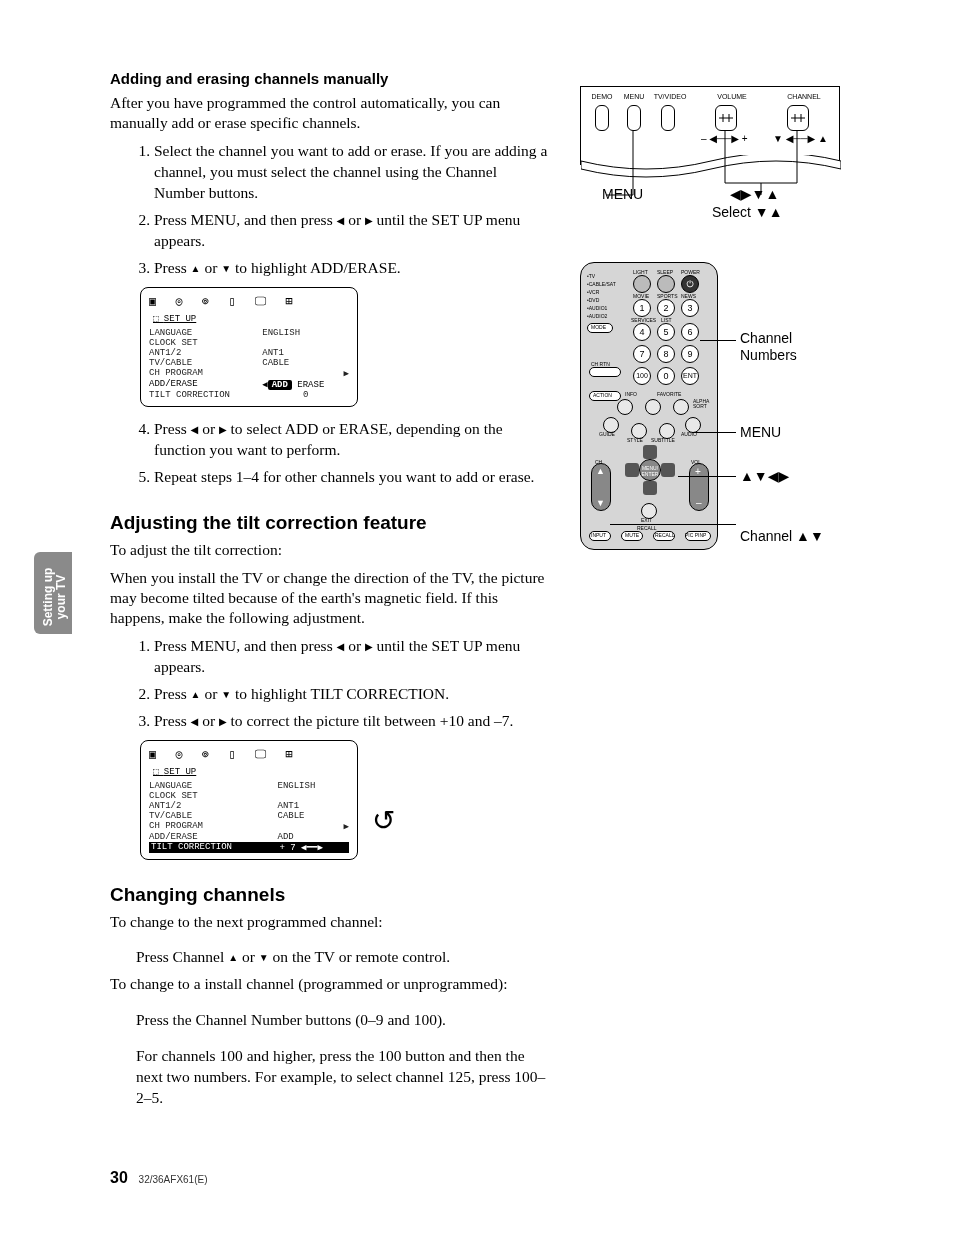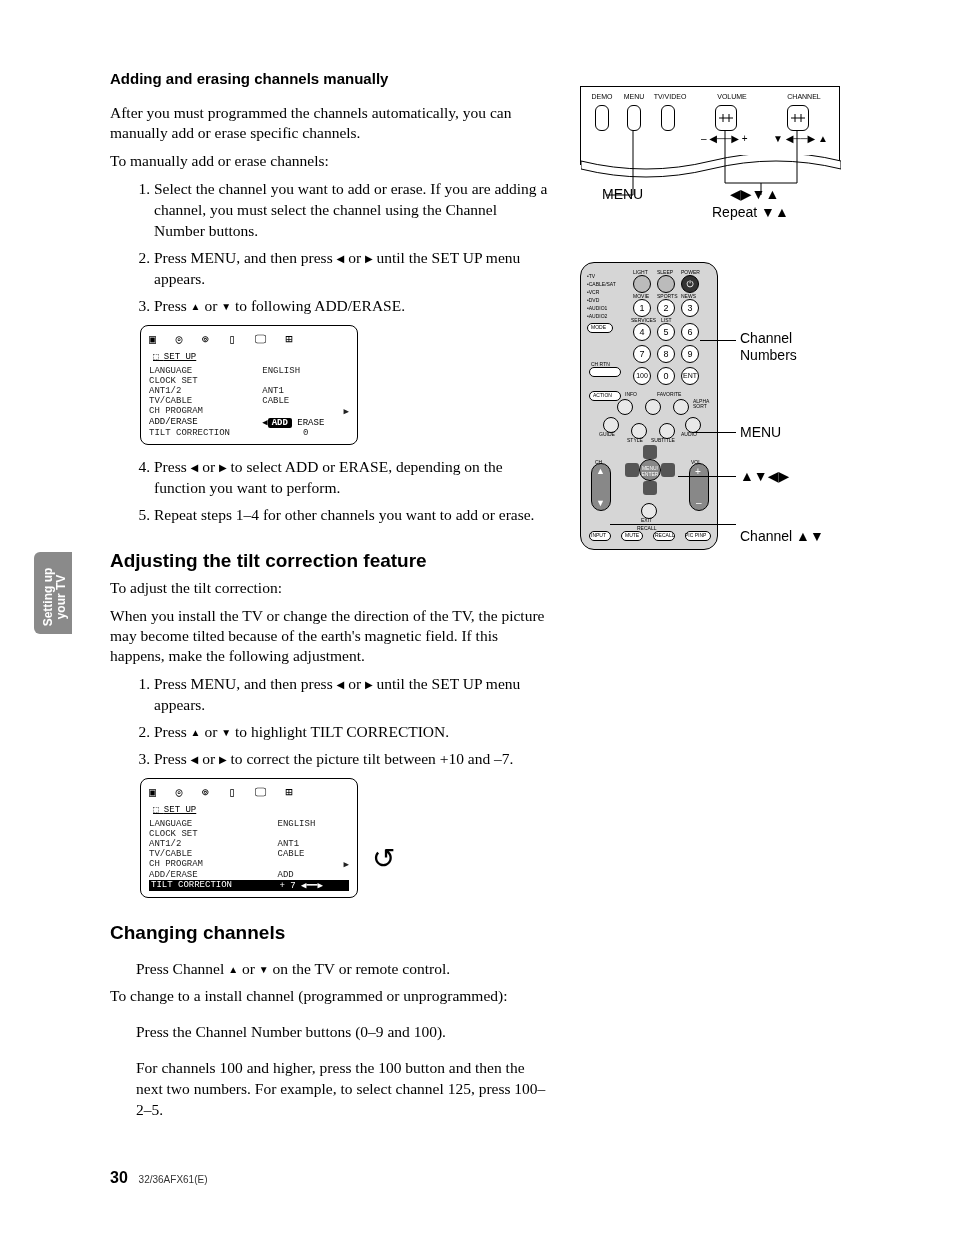--- a/index.html
+++ b/index.html
@@ -40,21 +40,21 @@
   }
 
   .content-col {
     width: 440px;
   }
   .sans { font-family: Arial, Helvetica, sans-serif; }
   h3.sub {
     font-family: Arial, Helvetica, sans-serif;
     font-weight: bold;
     font-size: 15px;
-    margin: 0 0 16px 0;
+    margin: 0 0 6px 0;
   }
   h2.sec {
     font-family: Arial, Helvetica, sans-serif;
     font-weight: bold;
     font-size: 19px;
     margin: 24px 0 6px 0;
   }
   p.body {
     font-size: 15.5px;
     margin: 4px 0 8px 0;
@@ -278,30 +278,29 @@
   <div class="side-tab">
     <div class="rot">
       <span>Setting up</span><br>
       <span>your TV</span>
     </div>
   </div>
 
   <div class="content-col">
 
     <h3 class="sub">Adding and erasing channels manually</h3>
-    <p class="body">After you must programmed the channels automatically, you can manually add or erase specific channels.</p>
-    <p class="body">To manually add or erase channels:</p>
+    <p class="body">After you have programmed the control automatically, you can manually add or erase specific channels.</p>
 
     <ol>
       <li>Select the channel you want to add or erase. If you are adding a channel, you must select the channel using the Channel Number buttons.</li>
       <li>
         <span>Press MENU, and then press </span><span class="tri">◀</span><span> or </span><span class="tri">▶</span><span> until the SET UP menu appears.</span>
       </li>
       <li>
-        <span>Press </span><span class="tri">▲</span><span> or </span><span class="tri">▼</span><span> to following ADD/ERASE.</span>
+        <span>Press </span><span class="tri">▲</span><span> or </span><span class="tri">▼</span><span> to highlight ADD/ERASE.</span>
       </li>
     </ol>
 
     <div class="osd">
       <div class="iconrow">▣ ◎ ⊚ ▯ 🖵 ⊞</div>
       <div class="title-row">⬚ <span>SET UP</span></div>
       <table>
         <tbody>
             <tr>
               <td>LANGUAGE</td>
@@ -391,20 +390,21 @@
                 <td>TILT CORRECTION</td>
                 <td><span>+  7</span> ◀━━▶</td>
               </tr>
       </tbody>
           </table>
     </div>
     <div class="curve-arrow" style="left:262px; top:64px;">↺</div>
     </div>
 
     <h2 class="sec">Changing channels</h2>
+    <p class="body">To change to the next programmed channel:</p>
     <p class="indent-block">
       <span>Press Channel </span><span class="tri">▲</span><span> or </span><span class="tri">▼</span><span> on the TV or remote control.</span>
     </p>
     <p class="body">To change to a install channel (programmed or unprogrammed):</p>
     <p class="indent-block">Press the Channel Number buttons (0–9 and 100).</p>
     <p class="indent-block">For channels 100 and higher, press the 100 button and then the next two numbers. For example, to select channel 125, press 100–2–5.</p>
 
   </div>
 
   <div class="tv-panel">
@@ -444,21 +444,21 @@
         <line x1="52" y1="44" x2="52" y2="108" stroke="#000"></line>
         <line x1="52" y1="108" x2="26" y2="108" stroke="#000"></line>
         <line x1="144" y1="44" x2="144" y2="96" stroke="#000"></line>
         <line x1="216" y1="44" x2="216" y2="96" stroke="#000"></line>
         <line x1="144" y1="96" x2="216" y2="96" stroke="#000"></line>
         <line x1="180" y1="96" x2="180" y2="108" stroke="#000"></line>
       </svg>
     </div>
     <div class="panel-caption sans" style="left:22px; top:100px;">MENU</div>
     <div class="panel-caption sans" style="left:150px; top:100px;">◀▶▼▲</div>
-    <div class="panel-caption sans" style="left:132px; top:118px;">Repeat ▼▲</div>
+    <div class="panel-caption sans" style="left:132px; top:118px;">Select ▼▲</div>
   </div>
 
   <div class="remote">
 
     <div class="tiny" style="left:6px; top:10px;  width:40px">•TV</div>
     <div class="tiny" style="left:6px; top:18px; width:40px">•CABLE/SAT</div>
     <div class="tiny" style="left:6px; top:26px; width:40px">•VCR</div>
     <div class="tiny" style="left:6px; top:34px; width:40px">•DVD</div>
     <div class="tiny" style="left:6px; top:42px; width:40px">•AUDIO1</div>
     <div class="tiny" style="left:6px; top:50px; width:40px">•AUDIO2</div>

